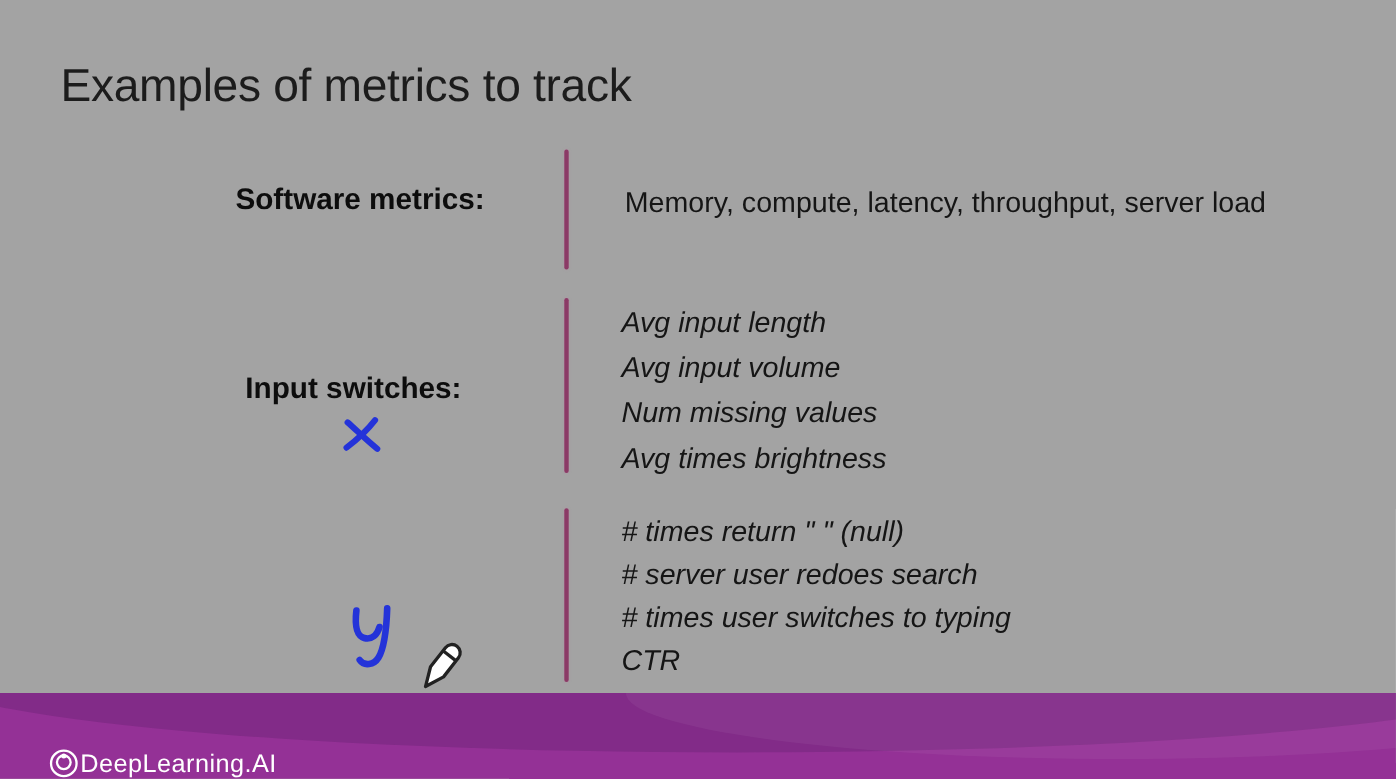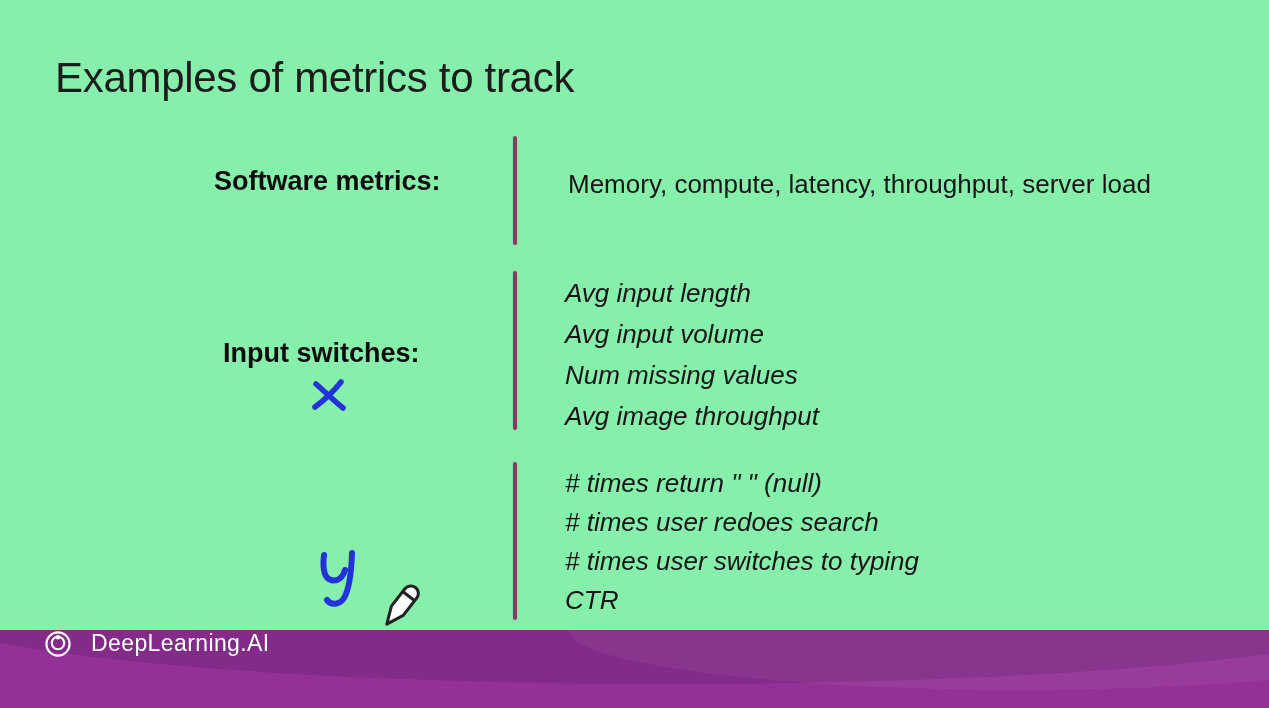--- a/index.html
+++ b/index.html
@@ -3,21 +3,21 @@
 <meta charset="utf-8">
 <style>
   * { margin: 0; padding: 0; box-sizing: border-box; }
   html, body { width: 1269px; height: 708px; }
   body {
     font-family: "Liberation Sans", "DejaVu Sans", sans-serif;
     background: #ffffff;
     position: relative;
     overflow: hidden;
   }
-  .slide { position: absolute; inset: 0; background: #86efac; }
+  .slide { position: absolute; inset: 0; background: #a3a3a3; }
 
   .title {
     position: absolute;
     left: 55px; top: 54px;
     font-size: 42px;
     font-weight: 500;
     color: #1c1c1c;
     letter-spacing: -0.3px;
   }
 
@@ -81,22 +81,22 @@
     right: -200px; top: -60px;
     width: 900px; height: 120px;
     border-radius: 50%;
     background: rgba(255, 255, 255, 0.05);
   }
   .brand {
     position: absolute;
     left: 44px; top: 0;
     height: 78px;
     display: flex;
-    align-items: flex-start;
-    gap: 19px;
+    align-items: flex-end;
+    gap: 1px;
     color: #ffffff;
     z-index: 2;
   }
   .brand-text {
     font-size: 23px;
     letter-spacing: 0.4px;
     font-weight: 500;
   }
 </style>
 </head>
@@ -113,37 +113,37 @@
   <div class="row-label lbl-input">Input switches:</div>
   <svg class="ink ink-x" width="40" height="36" viewBox="0 0 40 36">
     <path d="M6 6 C 14 13, 24 23, 33 30" fill="none" stroke="#2433d9" stroke-width="5.5" stroke-linecap="round"></path>
     <path d="M31 4 C 24 13, 13 23, 5 29" fill="none" stroke="#2433d9" stroke-width="5.5" stroke-linecap="round"></path>
   </svg>
   <div class="divider d2"></div>
   <ul class="content list c2">
     <li>Avg input length</li>
     <li>Avg input volume</li>
     <li>Num missing values</li>
-    <li>Avg image throughput</li>
+    <li>Avg times brightness</li>
   </ul>
 
   <svg class="ink ink-y" width="48" height="64" viewBox="0 0 48 64">
     <path d="M8 7 C 6.5 20, 8 30, 15 32 C 22 34, 27 29, 29 22" fill="none" stroke="#2433d9" stroke-width="6" stroke-linecap="round"></path>
     <path d="M36 5 C 35.5 20, 34 40, 28 50 C 24 56.5, 15 58, 11 52" fill="none" stroke="#2433d9" stroke-width="6" stroke-linecap="round"></path>
   </svg>
   <svg class="pencil" width="58" height="52" viewBox="0 0 58 52">
     <g transform="rotate(38 29 26)">
       <path d="M21.5 10 a7.5 7.5 0 0 1 15 0 v22 l-7.5 17 l-7.5 -17 z" fill="#ffffff" stroke="#222222" stroke-width="3" stroke-linejoin="round"></path>
       <path d="M21.5 13.5 h15" fill="none" stroke="#222222" stroke-width="3"></path>
     </g>
   </svg>
   <div class="divider d3"></div>
   <ul class="content list c3">
     <li># times return " " (null)</li>
-    <li># times user redoes search</li>
+    <li># server user redoes search</li>
     <li># times user switches to typing</li>
     <li>CTR</li>
   </ul>
 
 </div>
 
 <div class="footer">
   <div class="brand">
     <svg width="28" height="28" viewBox="0 0 28 28">
       <circle cx="14" cy="14" r="11.6" fill="none" stroke="#ffffff" stroke-width="2.1"></circle>

